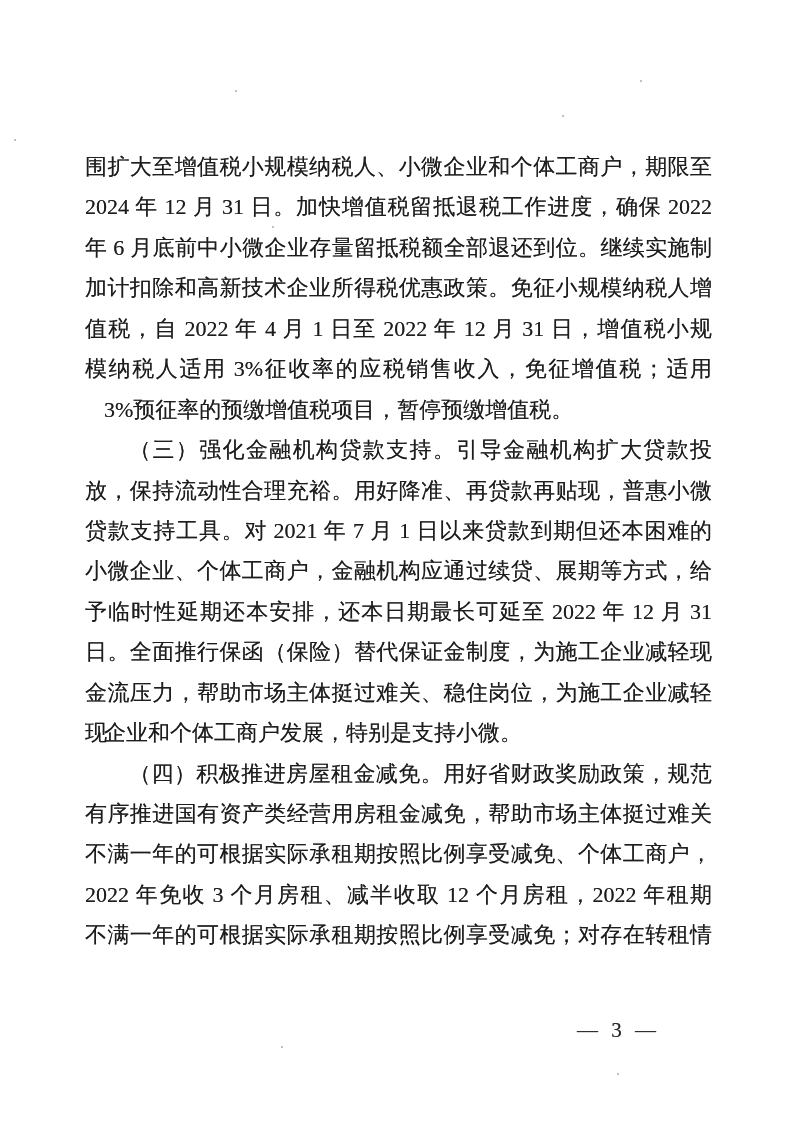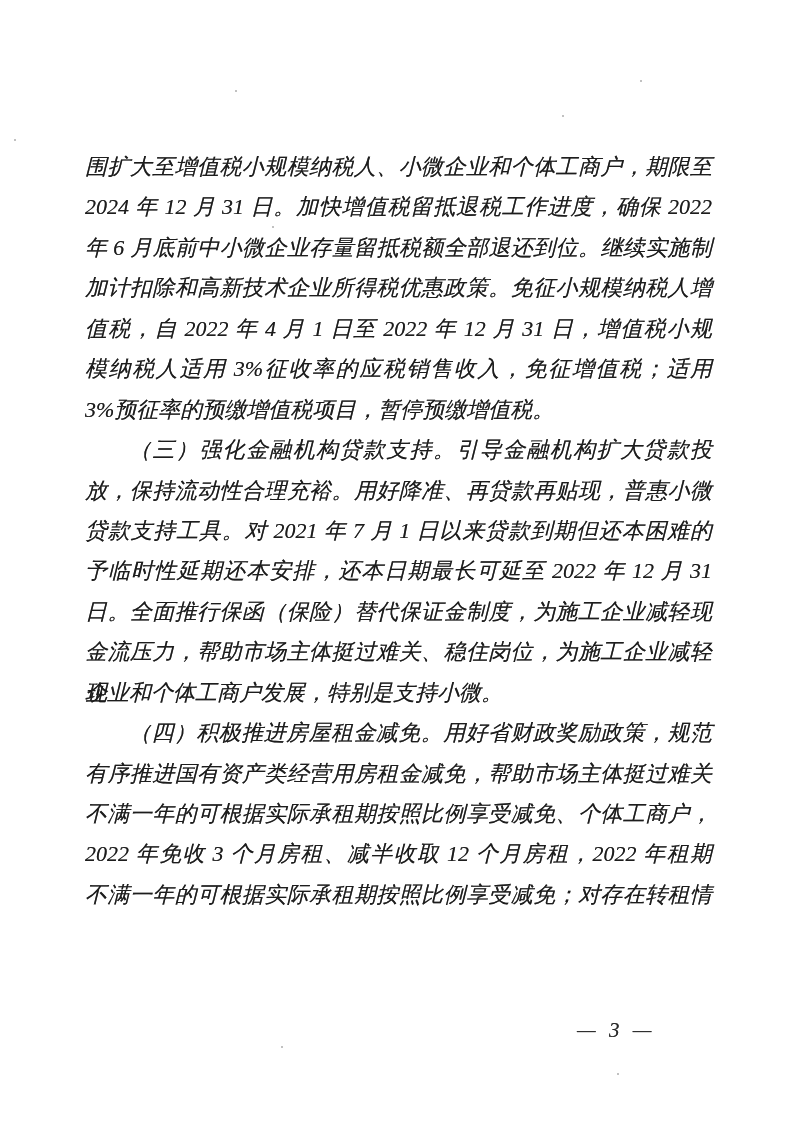--- a/index.html
+++ b/index.html
@@ -8,21 +8,20 @@
     background: #ffffff;
   }
   .page {
     position: relative;
     width: 793px;
     height: 1122px;
     background: #ffffff;
     overflow: hidden;
     font-family: "Liberation Serif", "DejaVu Serif", serif;
     color: #1d1d1d;
-    font-style: italic;
   }
   .text-block {
     position: absolute;
     left: 85px;
     top: 147px;
     width: 627px;
   }
   .line {
     font-size: 22px;
     line-height: 40.45px;
@@ -32,20 +31,21 @@
     text-align-last: justify;
     text-shadow: 0 0 0.4px rgba(20, 20, 20, 0.65);
     white-space: normal;
     overflow: visible;
   }
   .line.indent {
     text-indent: 2em;
   }
   .line.no-justify {
     text-align-last: left;
+    margin-left: 19px;
   }
   .page-number {
     position: absolute;
     left: 577px;
     top: 1018px;
     font-size: 21px;
     letter-spacing: 4px;
     color: #2a2a2a;
     text-shadow: 0 0 0.4px rgba(20, 20, 20, 0.6);
   }
@@ -75,20 +75,21 @@
       <div class="line">围扩大至增值税小规模纳税人、小微企业和个体工商户，期限至</div>
       <div class="line">2024 年 12 月 31 日。加快增值税留抵退税工作进度，确保 2022</div>
       <div class="line">年 6 月底前中小微企业存量留抵税额全部退还到位。继续实施制</div>
       <div class="line">加计扣除和高新技术企业所得税优惠政策。免征小规模纳税人增</div>
       <div class="line">值税，自 2022 年 4 月 1 日至 2022 年 12 月 31 日，增值税小规</div>
       <div class="line">模纳税人适用 3%征收率的应税销售收入，免征增值税；适用</div>
       <div class="line no-justify">3%预征率的预缴增值税项目，暂停预缴增值税。</div>
       <div class="line indent">（三）强化金融机构贷款支持。引导金融机构扩大贷款投</div>
       <div class="line">放，保持流动性合理充裕。用好降准、再贷款再贴现，普惠小微</div>
       <div class="line">贷款支持工具。对 2021 年 7 月 1 日以来贷款到期但还本困难的</div>
+      <div class="line">小微企业、个体工商户，金融机构应通过续贷、展期等方式，给</div>
       <div class="line">予临时性延期还本安排，还本日期最长可延至 2022 年 12 月 31</div>
       <div class="line">日。全面推行保函（保险）替代保证金制度，为施工企业减轻现</div>
       <div class="line">金流压力，帮助市场主体挺过难关、稳住岗位，为施工企业减轻现</div>
       <div class="line no-justify">企业和个体工商户发展，特别是支持小微。</div>
       <div class="line indent">（四）积极推进房屋租金减免。用好省财政奖励政策，规范</div>
       <div class="line">有序推进国有资产类经营用房租金减免，帮助市场主体挺过难关</div>
       <div class="line">不满一年的可根据实际承租期按照比例享受减免、个体工商户，</div>
       <div class="line">2022 年免收 3 个月房租、减半收取 12 个月房租，2022 年租期</div>
       <div class="line">不满一年的可根据实际承租期按照比例享受减免；对存在转租情</div>
     </div>

